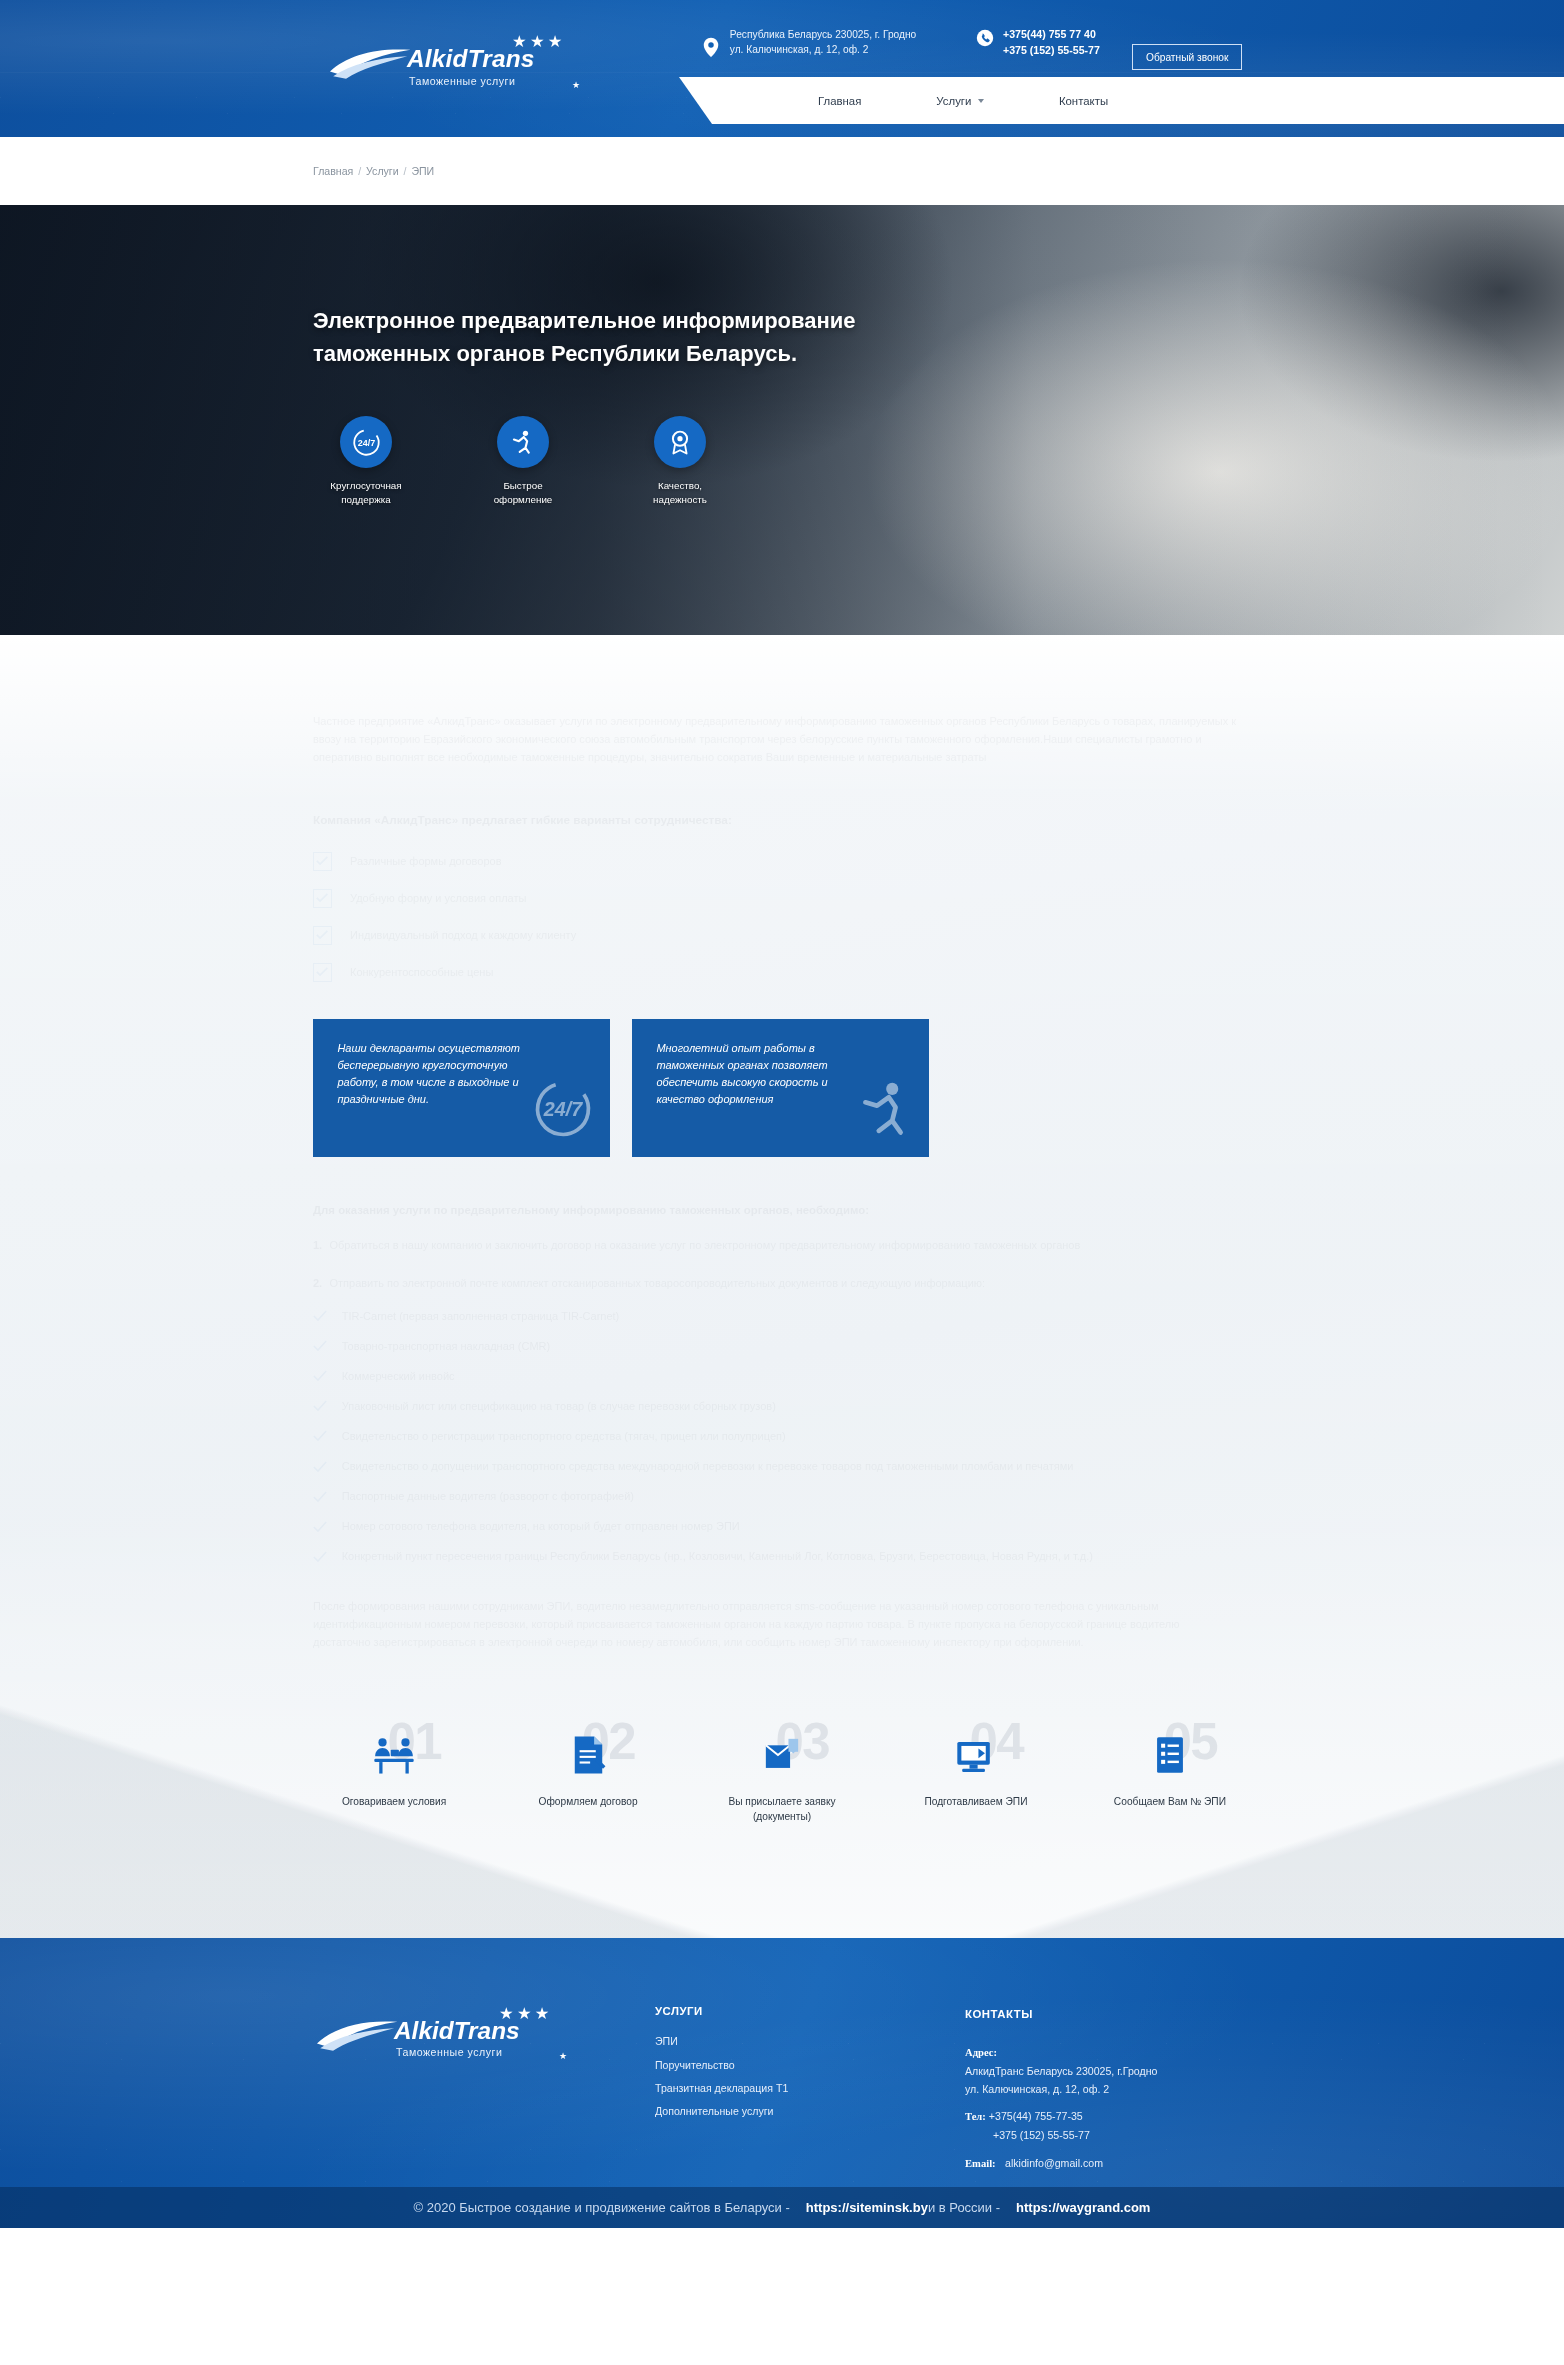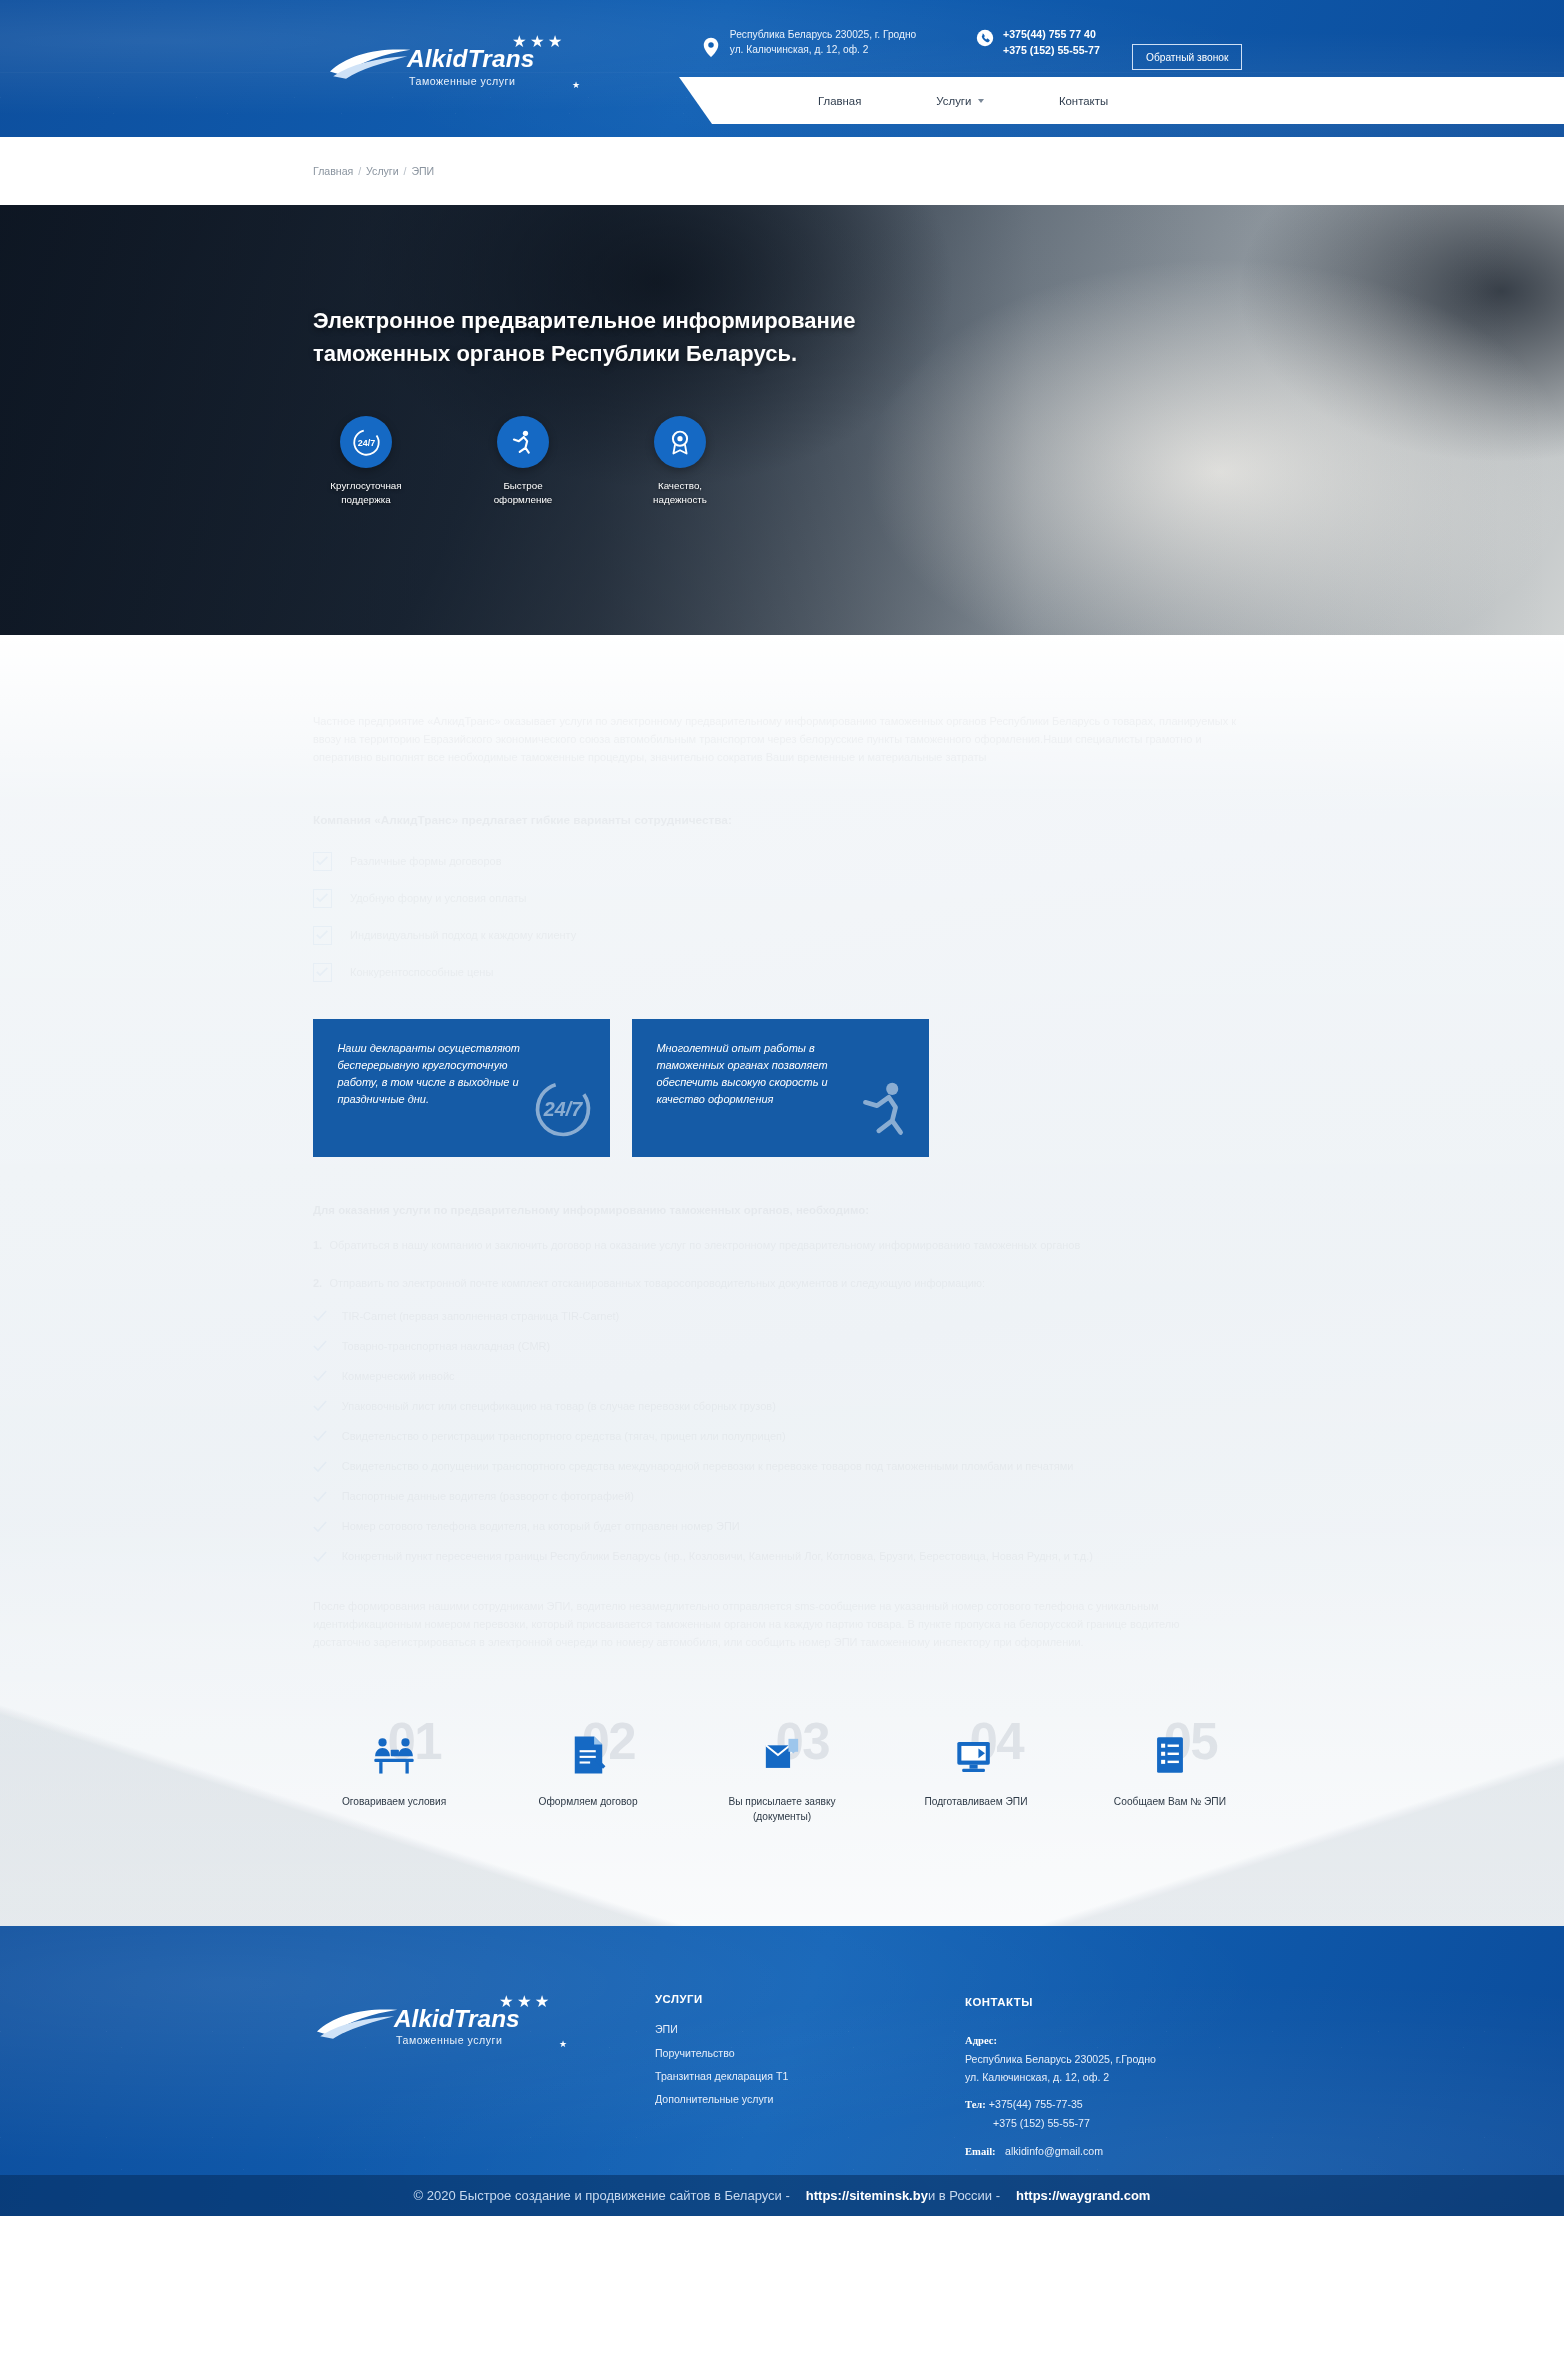--- a/index.html
+++ b/index.html
@@ -185,21 +185,21 @@
 
   .tick-list { margin-top: 14.7px; }
   .tick-row { display: flex; gap: 14.7px; align-items: flex-start; margin-bottom: 13px; }
   .tick-ic { width: 14px; height: 14px; flex: none; margin-top: 1.6px; }
   .tick-text { font-size: 11px; line-height: 1.55; color: #35404c; width: 863px; }
 
   .after-para { margin-top: 33px; font-size: 11px; line-height: 1.62; color: #35404c; width: 896px; }
 
   
   .steps {
-    position: relative; z-index: 2; width: 978px; margin: 78px auto 4px;
+    position: relative; z-index: 2; width: 978px; margin: 78px auto 16px;
     display: flex; justify-content: space-between; padding: 0 19.6px;
   }
   .step { width: 163px; text-align: center; position: relative; }
   .step .ghost-num {
     position: absolute; left: 75px; top: -18px; font-size: 51px; font-weight: bold;
     color: rgba(120,134,150,0.18); letter-spacing: -1.6px; z-index: -1;
   }
   .step .ic { height: 46px; display: flex; align-items: flex-end; justify-content: center; margin-bottom: 18px; }
   .step .lbl { font-size: 10.2px; line-height: 1.5; color: #2e3a47; }
 
@@ -594,21 +594,21 @@
           <li>Поручительство</li>
           <li>Транзитная декларация Т1</li>
           <li>Дополнительные услуги</li>
         </ul>
       </div>
 
       <div class="f-contacts">
         <div class="f-col-title">КОНТАКТЫ</div>
         <div class="blk">
           <b>Адрес:</b>
-          <div>Республика Беларусь 230025, г.Гродно</div>
+          <div>АлкидТранс Беларусь 230025, г.Гродно</div>
           <div>ул. Калючинская, д. 12, оф. 2</div>
         </div>
         <div class="blk">
           <b>Тел:</b>
           <span>+375(44) 755-77-35</span>
           <div style="padding-left:28px;">+375 (152) 55-55-77</div>
         </div>
         <div class="blk">
           <b>Email:</b>
           <span style="margin-left:6.5px;">alkidinfo@gmail.com</span>

